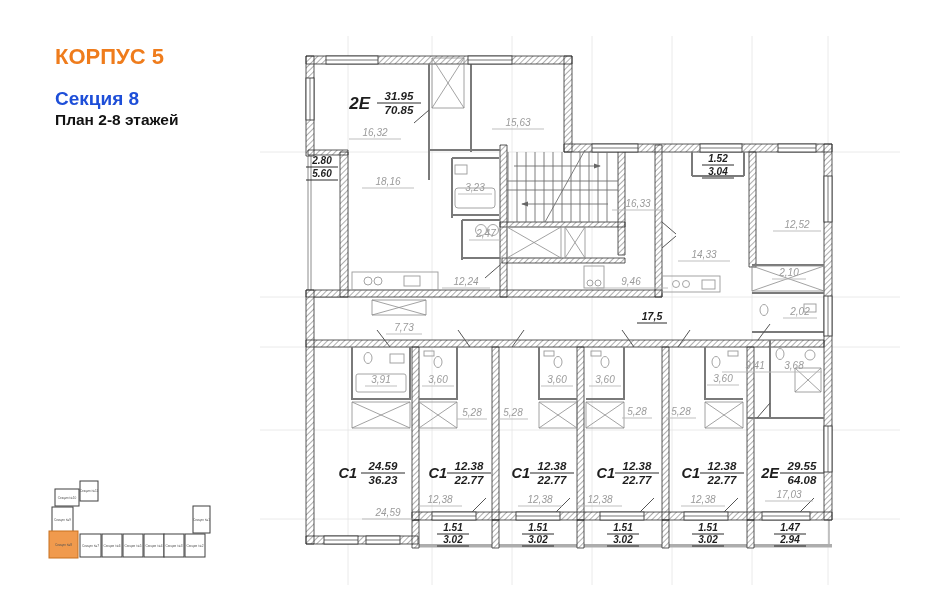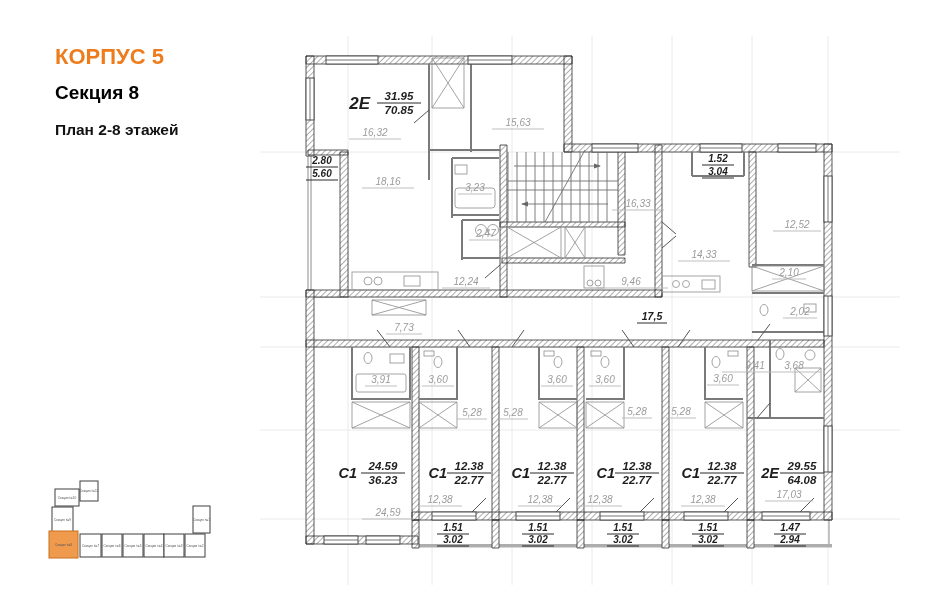--- a/index.html
+++ b/index.html
@@ -1,21 +1,21 @@
 <!DOCTYPE html>
 <html><head>
 <meta charset="utf-8">
 <style>
   html,body{margin:0;padding:0;background:#fff;}
   .stage{position:relative;width:941px;height:600px;background:#fff;overflow:hidden;
          font-family:"Liberation Sans",sans-serif;}
   .title{position:absolute;left:55px;top:46px;line-height:1;}
   .t1{font-size:22px;font-weight:bold;color:#EF7C1C;}
-  .t2{font-size:19px;font-weight:bold;color:#000000;margin-top:15px;}
-  .t3{font-size:15.5px;font-weight:bold;color:#121212;margin-top:20px;}
+  .t2{font-size:19px;font-weight:bold;color:#1d4ed8;margin-top:21px;}
+  .t3{font-size:15.5px;font-weight:bold;color:#121212;margin-top:4px;}
   svg{position:absolute;left:0;top:0;}
   .wall{fill:url(#hatch);stroke:#2e2e2e;stroke-width:0.8;}
   .part{fill:none;stroke:#7a7a7a;stroke-width:2;}
   .thin{fill:none;stroke:#8c8c8c;stroke-width:1;}
   .fx{fill:none;stroke:#9a9a9a;stroke-width:0.9;}
   .xm{fill:none;stroke:#8c8c8c;stroke-width:0.8;}
   .door{fill:none;stroke:#555;stroke-width:1;}
   .axis{fill:none;stroke:#e4e4e4;stroke-width:0.8;}
   .winr{fill:#fff;stroke:#3c3c3c;stroke-width:0.9;}
   .winl{stroke:#3c3c3c;stroke-width:0.7;}

